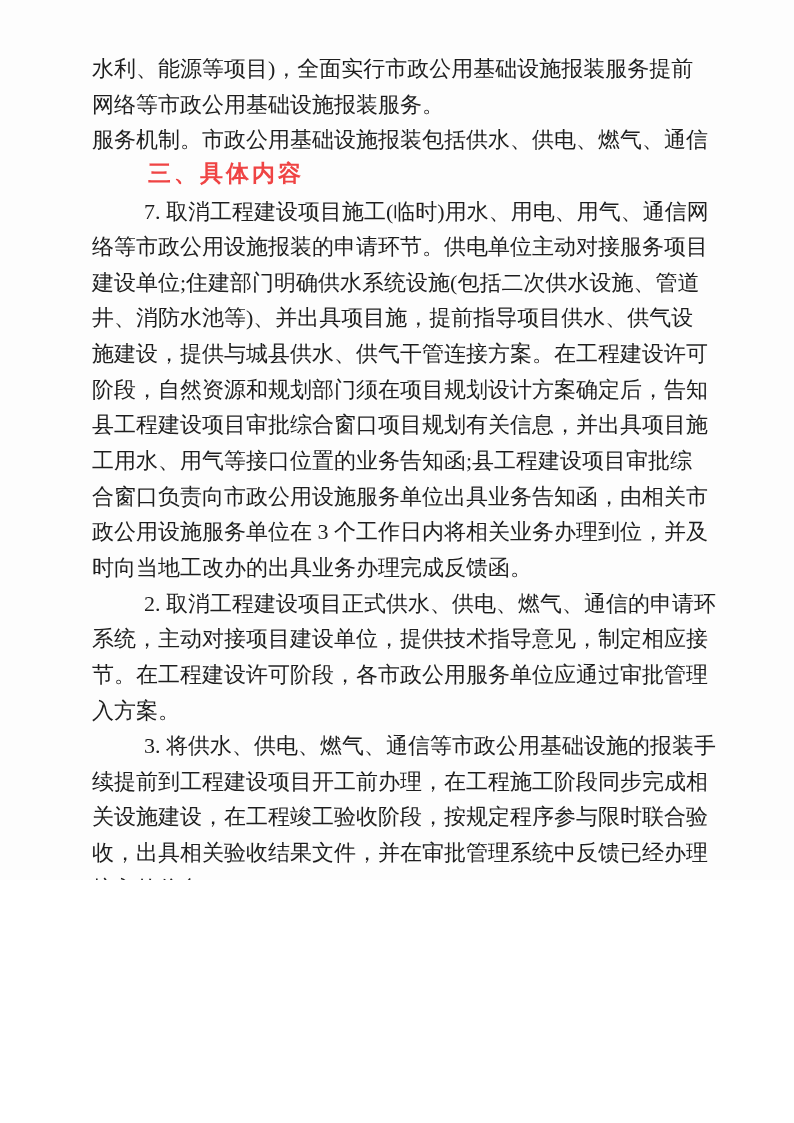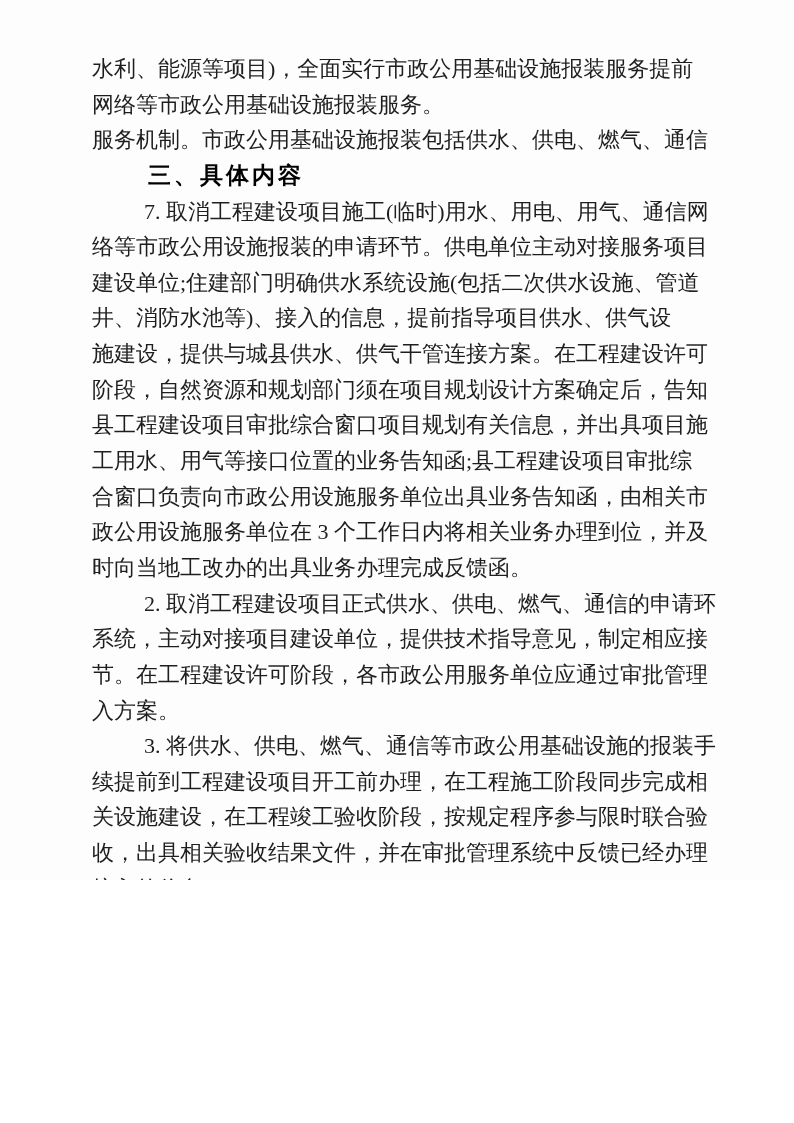--- a/index.html
+++ b/index.html
@@ -29,23 +29,23 @@
     font-size: 22px;
     white-space: pre;
     letter-spacing: 0;
   }
   .line.first {
     padding-left: 52px;
   }
   .line.heading {
     padding-left: 56px;
     font-weight: 700;
-    font-family: Liberation Sans, sans-serif;
+    font-family: Liberation Mono, monospace;
     letter-spacing: 3px;
-    color: #000000;
+    color: #ef4444;
     font-size: 23px;
   }
   .page-number {
     position: absolute;
     left: 127px;
     top: 942px;
     font-size: 20px;
     letter-spacing: 4px;
     color: #1e1e1e;
     white-space: pre;
@@ -121,21 +121,21 @@
 <div class="page">
 
   <div class="text-block">
       <div class="line body">水利、能源等项目)，全面实行市政公用基础设施报装服务提前</div>
       <div class="line body">网络等市政公用基础设施报装服务。</div>
       <div class="line body">服务机制。市政公用基础设施报装包括供水、供电、燃气、通信</div>
       <div class="line heading">三、具体内容</div>
       <div class="line first">7. 取消工程建设项目施工(临时)用水、用电、用气、通信网</div>
       <div class="line body">络等市政公用设施报装的申请环节。供电单位主动对接服务项目</div>
       <div class="line body">建设单位;住建部门明确供水系统设施(包括二次供水设施、管道</div>
-      <div class="line body">井、消防水池等)、接入的信息，提前指导项目供水、供气设</div>
+      <div class="line body">井、消防水池等)、并出具项目施，提前指导项目供水、供气设</div>
       <div class="line body">施建设，提供与城县供水、供气干管连接方案。在工程建设许可</div>
       <div class="line body">阶段，自然资源和规划部门须在项目规划设计方案确定后，告知</div>
       <div class="line body">县工程建设项目审批综合窗口项目规划有关信息，并出具项目施</div>
       <div class="line body">工用水、用气等接口位置的业务告知函;县工程建设项目审批综</div>
       <div class="line body">合窗口负责向市政公用设施服务单位出具业务告知函，由相关市</div>
       <div class="line body">政公用设施服务单位在 3 个工作日内将相关业务办理到位，并及</div>
       <div class="line body">时向当地工改办的出具业务办理完成反馈函。</div>
       <div class="line first">2. 取消工程建设项目正式供水、供电、燃气、通信的申请环</div>
       <div class="line body">系统，主动对接项目建设单位，提供技术指导意见，制定相应接</div>
       <div class="line body">节。在工程建设许可阶段，各市政公用服务单位应通过审批管理</div>

